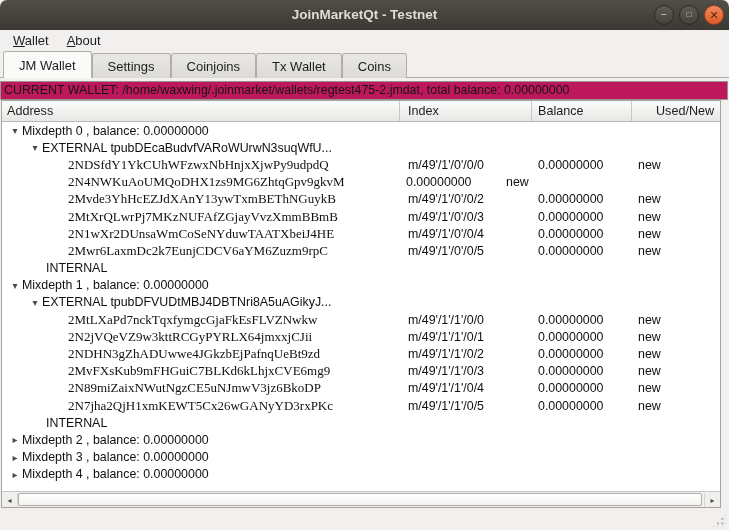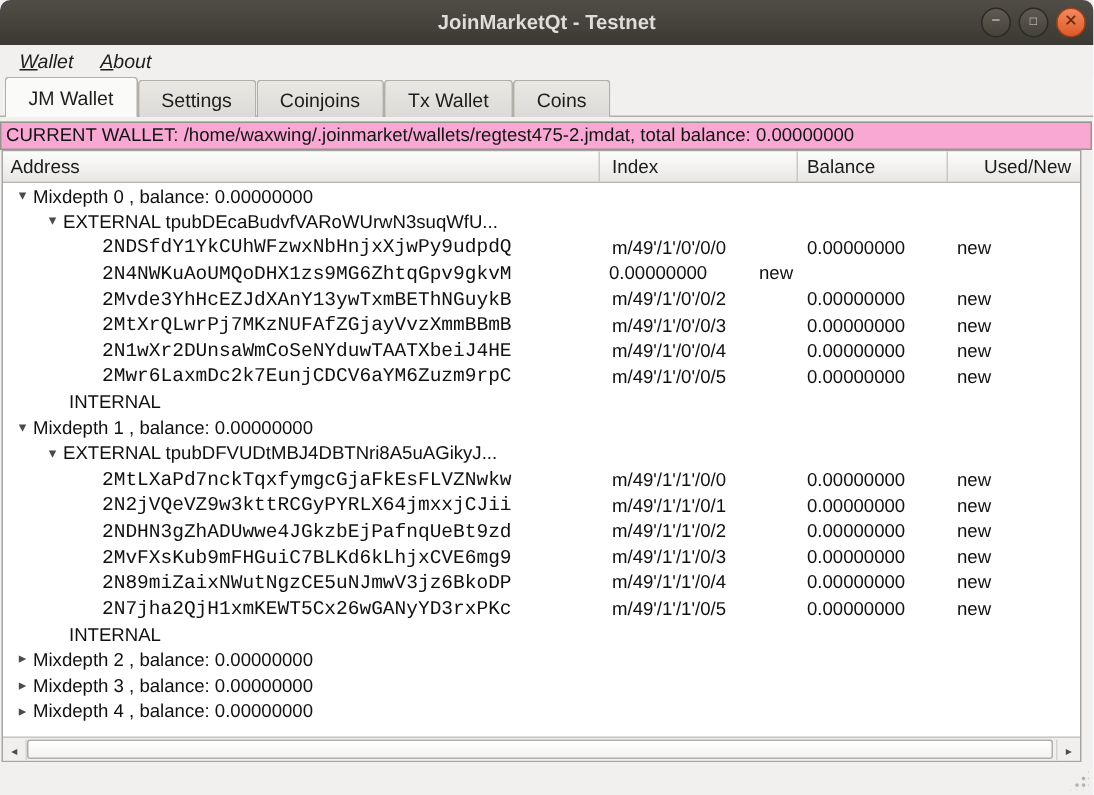--- a/index.html
+++ b/index.html
@@ -22,37 +22,37 @@
              color:#d8d6d1; display:flex; align-items:center; justify-content:center;
              font-size:10px; line-height:1; cursor:default; }
   .win-btn .glyph { transform:translateY(-0.5px); }
   .win-btn.maximize { font-size:8px; }
   .win-btn.close { background:linear-gradient(#f28a5e,#dd5a28); border-color:#9d3f1b;
                    color:#64230a; font-weight:bold; font-size:11px; }
 
   
   .menubar { position:absolute; left:0; top:30px; width:729px; height:21px;
              background:#f1f0ee; display:flex; align-items:center; padding-left:4px; }
-  .menu-item { display:inline-block; padding:2px 9px; font-size:13px; color:#1d1d1d;font-style:italic; }
+  .menu-item { display:inline-block; padding:2px 9px; font-size:13px; color:#1d1d1d; }
   .menu-item::first-letter { text-decoration:underline; }
 
   
   .tabbar { position:absolute; left:0; top:51px; width:729px; height:27px;
             display:flex; align-items:flex-end; padding-left:3px; }
   .tabbar::after { content:""; position:absolute; left:0; right:0; bottom:0; height:1px;
                    background:#b2afa9; z-index:0; }
   .tab { position:relative; z-index:1; height:25px; padding:0 15px;
          display:flex; align-items:center; font-size:13px; color:#1d1d1d;
          background:linear-gradient(#eae8e5,#dcdad6);
          border:1px solid #b2afa9; border-bottom:none; border-radius:3px 3px 0 0; }
   .tab.active { z-index:2; height:27px; background:#fafaf9; }
 
   
   .banner { position:absolute; left:0; top:81px; width:728px; height:19px;
-            background:#f9a8d4; border:1px solid #97958e; font-size:12.4px;
+            background:#be185d; border:1px solid #97958e; font-size:12.4px;
             line-height:17px; padding-left:3px; white-space:nowrap; overflow:hidden; }
 
   
   .tree { position:absolute; left:1px; top:100px; width:720px; height:408px;
           background:#ffffff; border:1px solid #a5a4a1; }
   .tree-header { height:21px; display:flex; border-bottom:1px solid #b9b8b5;
                  background:linear-gradient(#fcfcfb,#e8e7e5); }
   .hcell { border-right:1px solid #c9c8c5; padding-left:5px; font-size:12.6px;
            display:flex; align-items:center; color:#1c1c1c; overflow:hidden; }
   .hcell:nth-child(1) { width:398px; flex:none; }
@@ -62,21 +62,21 @@
 
   .tree-rows { position:absolute; top:21px; left:0; right:0; bottom:16px; overflow:hidden; }
   .trow { height:17.2px; display:flex; align-items:center; font-size:12.4px; color:#101010; }
   .c-addr { width:398px; flex:none; display:flex; align-items:center;
             overflow:hidden; white-space:nowrap; }
   .c-index { width:132px; flex:none; padding-left:8px; white-space:nowrap; }
   .c-balance { width:100px; flex:none; padding-left:6px; white-space:nowrap; }
   .c-status { flex:1; padding-left:6px; white-space:nowrap; }
   .arrow { width:14px; flex:none; text-align:center; font-size:10px; color:#4b4b4b; }
   .rlabel { white-space:nowrap; }
-  .mono { font-family:Liberation Mono, monospace; font-size:13px;text-align:center; }
+  .mono { font-family:Liberation Serif, serif; font-size:13px;text-align:center; }
   .t-mixdepth .c-addr { padding-left:6px; }
   .t-branch  .c-addr { padding-left:26px; }
   .t-label   .c-addr { padding-left:44px; }
   .t-address .c-addr { padding-left:66px; }
 
   
   .hscroll { position:absolute; left:0; right:0; bottom:0; height:16px;
              background:#f0efed; border-top:1px solid #c6c5c2; }
   .hs-btn { position:absolute; top:1px; width:16px; height:14px; display:flex;
             align-items:center; justify-content:center; font-size:8px; color:#4a4a4a; }

